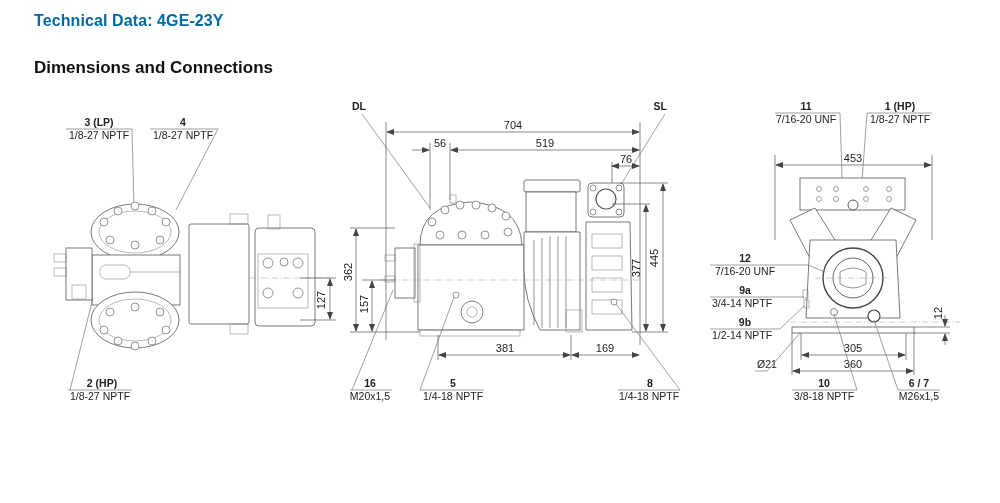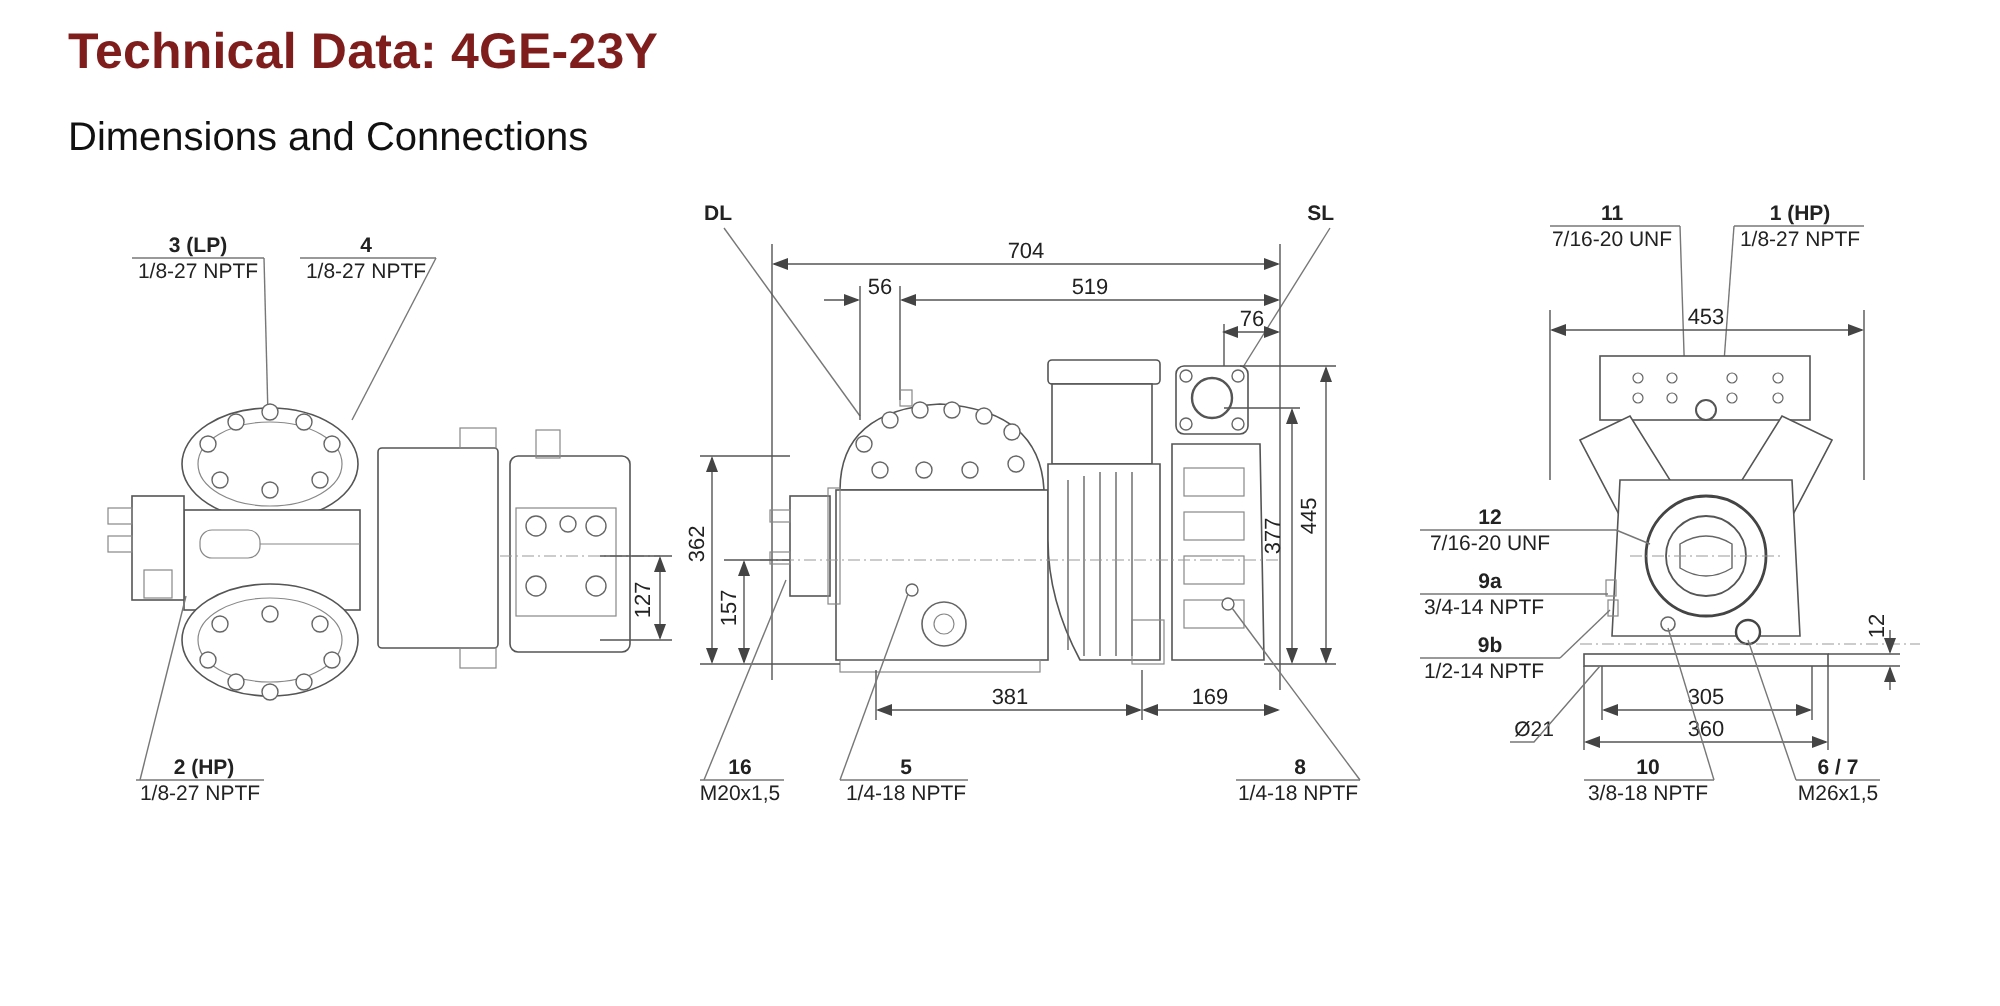--- a/index.html
+++ b/index.html
@@ -1,18 +1,18 @@
 <!DOCTYPE html>
 <html><head>
 <meta charset="utf-8">
 <style>
   html, body { margin:0; padding:0; background:#ffffff; }
   body { width:1000px; height:503px; position:relative; overflow:hidden; font-family:"Liberation Sans", sans-serif; }
-  .title { position:absolute; left:34px; top:12px; font-size:25px; font-weight:bold; color:#7f1d1d; letter-spacing:0.1px; }
-  .subtitle { position:absolute; left:34px; top:58px; font-size:20px; font-weight:normal; color:#111; }
+  .title { position:absolute; left:34px; top:12px; font-size:16px; font-weight:bold; color:#0369a1; letter-spacing:0.1px; }
+  .subtitle { position:absolute; left:34px; top:58px; font-size:17px; font-weight:bold; color:#111; }
   svg.drawing { position:absolute; left:0; top:0; }
   svg text { font-family:"Liberation Sans", sans-serif; fill:#222; }
   .lbl-b { font-weight:bold; font-size:10.5px; }
   .lbl { font-size:10.5px; }
   .dim { font-size:11px; }
   .ln { stroke:#777; stroke-width:0.7; fill:none; }
   .dl { stroke:#555; stroke-width:0.7; fill:none; }
   .part { stroke:#555; stroke-width:0.8; fill:#fff; }
   .partl { stroke:#888; stroke-width:0.6; fill:none; }
   .ctr { stroke:#999; stroke-width:0.5; stroke-dasharray:6 2 1 2; fill:none; }

